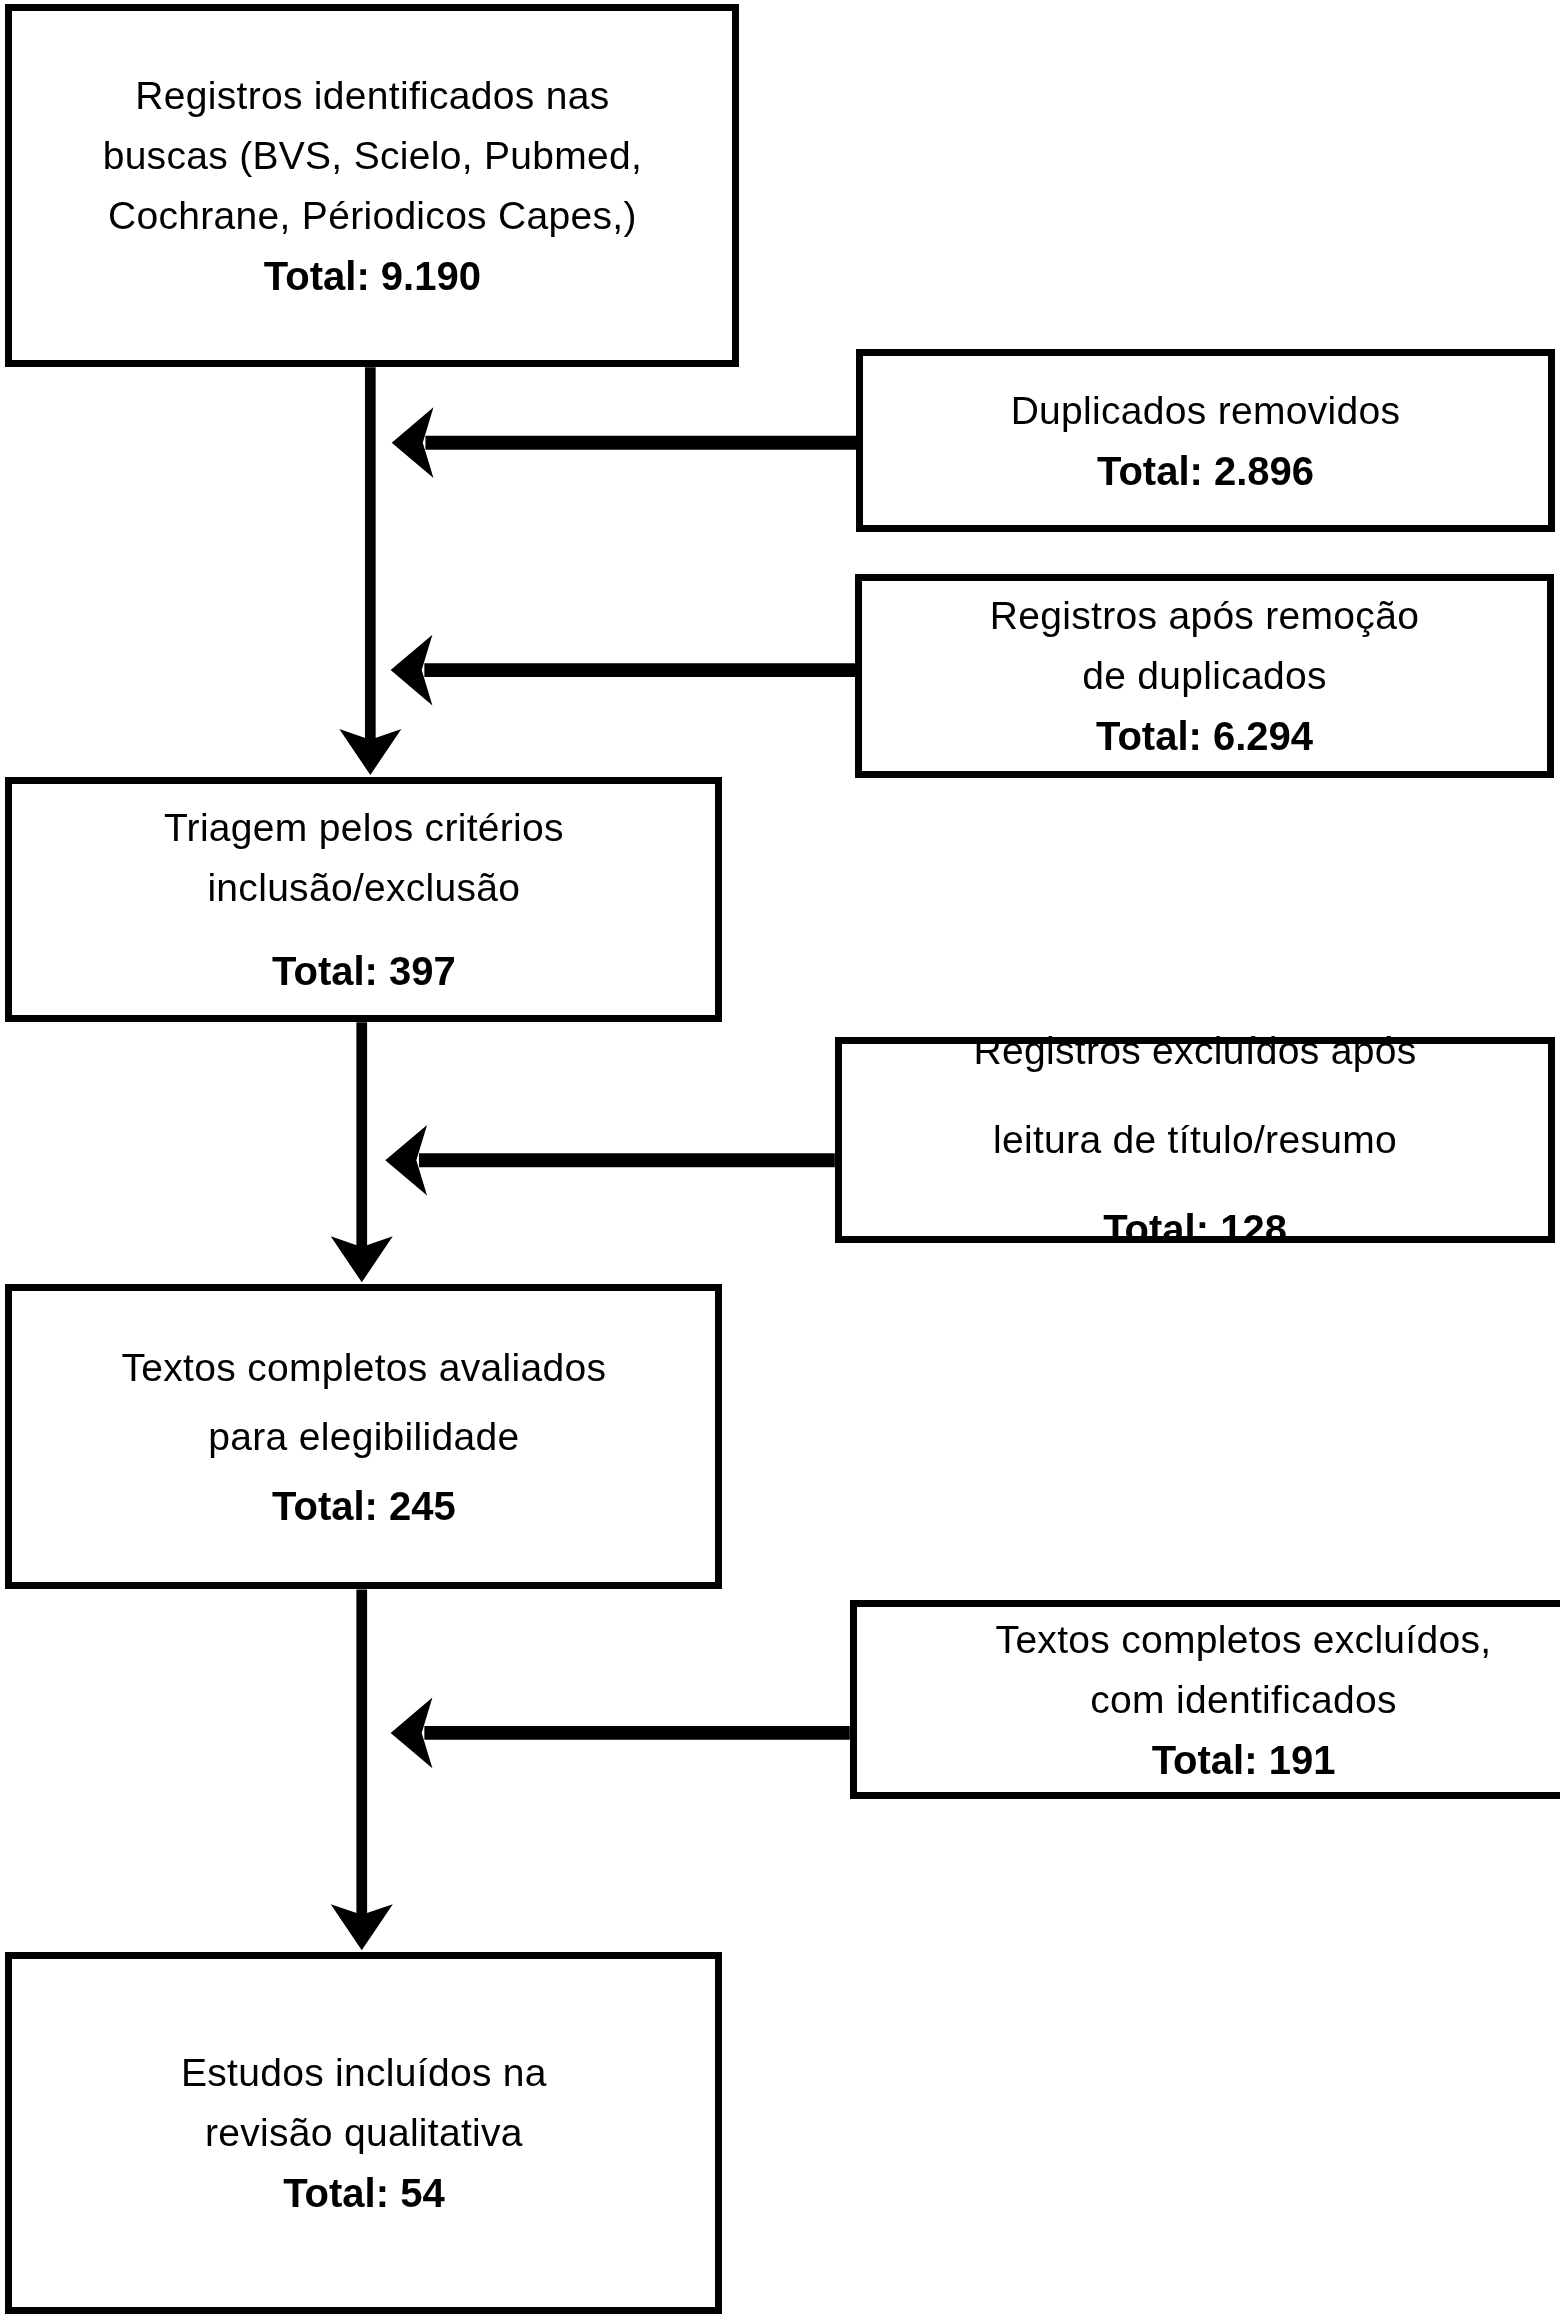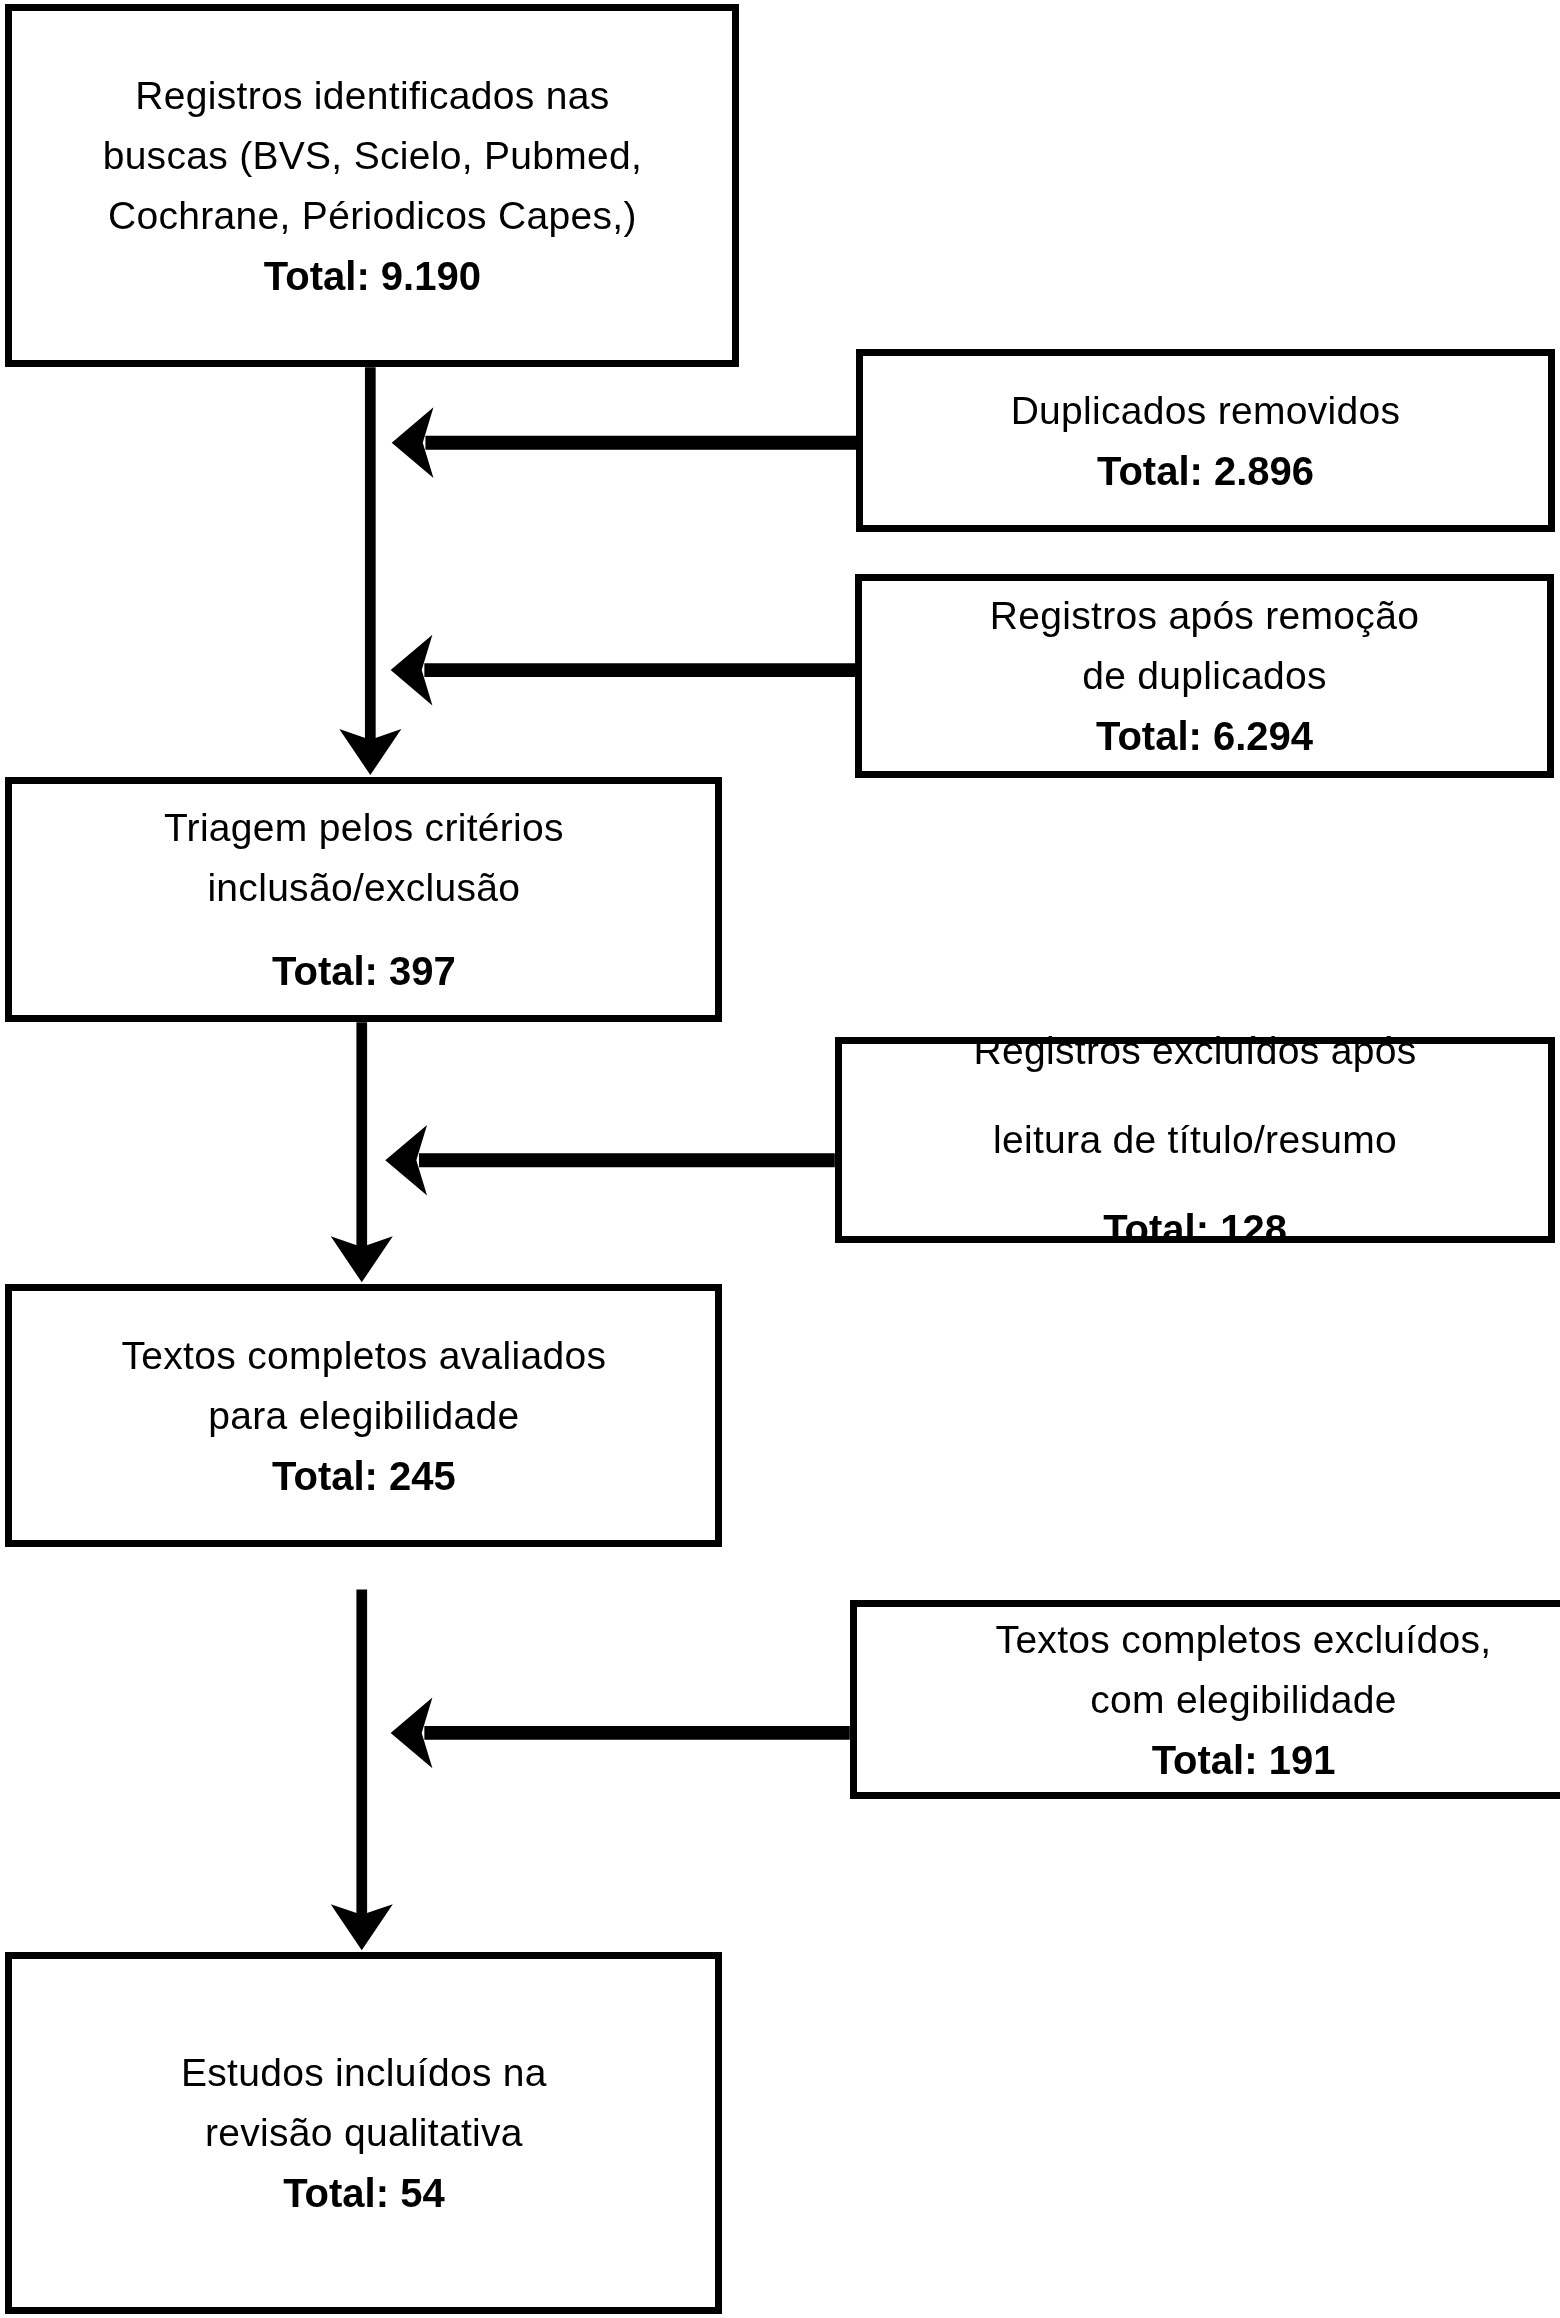--- a/index.html
+++ b/index.html
@@ -50,21 +50,21 @@
   }
   #box-triagem .total {
     margin-top: 22.5px;
   }
 
   #box-identificados      { left: 5.4px;   top: 4.3px;    width: 734px; height: 363px; }
   #box-duplicados         { left: 856px; top: 349px;  width: 699px; height: 183px; }
   #box-apos-remocao       { left: 855px; top: 574px; width: 699px; height: 204px; }
   #box-triagem            { left: 5.4px;   top: 777px; width: 717px; height: 245px; }
   #box-excluidos-titulo   { left: 835px; top: 1037px; width: 720px; height: 206px; gap: 29px; }
-  #box-textos-avaliados   { left: 5.4px;   top: 1284px; width: 717px; height: 263px; }
+  #box-textos-avaliados   { left: 5.4px;   top: 1284px; width: 717px; height: 305px; gap: 9px; }
   #box-textos-excluidos   { left: 850px; top: 1600px; width: 787px; height: 199px; }
   #box-estudos            { left: 5.4px;   top: 1952px; width: 717px; height: 362px; }
 </style>
 </head>
 <body>
 
 <div class="canvas">
 
   <svg class="connectors" viewBox="0 0 2917 4333" xmlns="http://www.w3.org/2000/svg">
 
@@ -121,21 +121,21 @@
   </div>
 
   <div class="box" id="box-textos-avaliados">
     <div class="line">Textos completos avaliados</div>
     <div class="line">para elegibilidade</div>
     <div class="total">Total: 245</div>
   </div>
 
   <div class="box" id="box-textos-excluidos">
     <div class="line">Textos completos excluídos,</div>
-    <div class="line">com elegibilidade</div>
+    <div class="line">com identificados</div>
     <div class="total">Total: 191</div>
   </div>
 
   <div class="box" id="box-estudos">
     <div class="line">Estudos incluídos na</div>
     <div class="line">revisão qualitativa</div>
     <div class="total">Total: 54</div>
   </div>
 
 </div>

